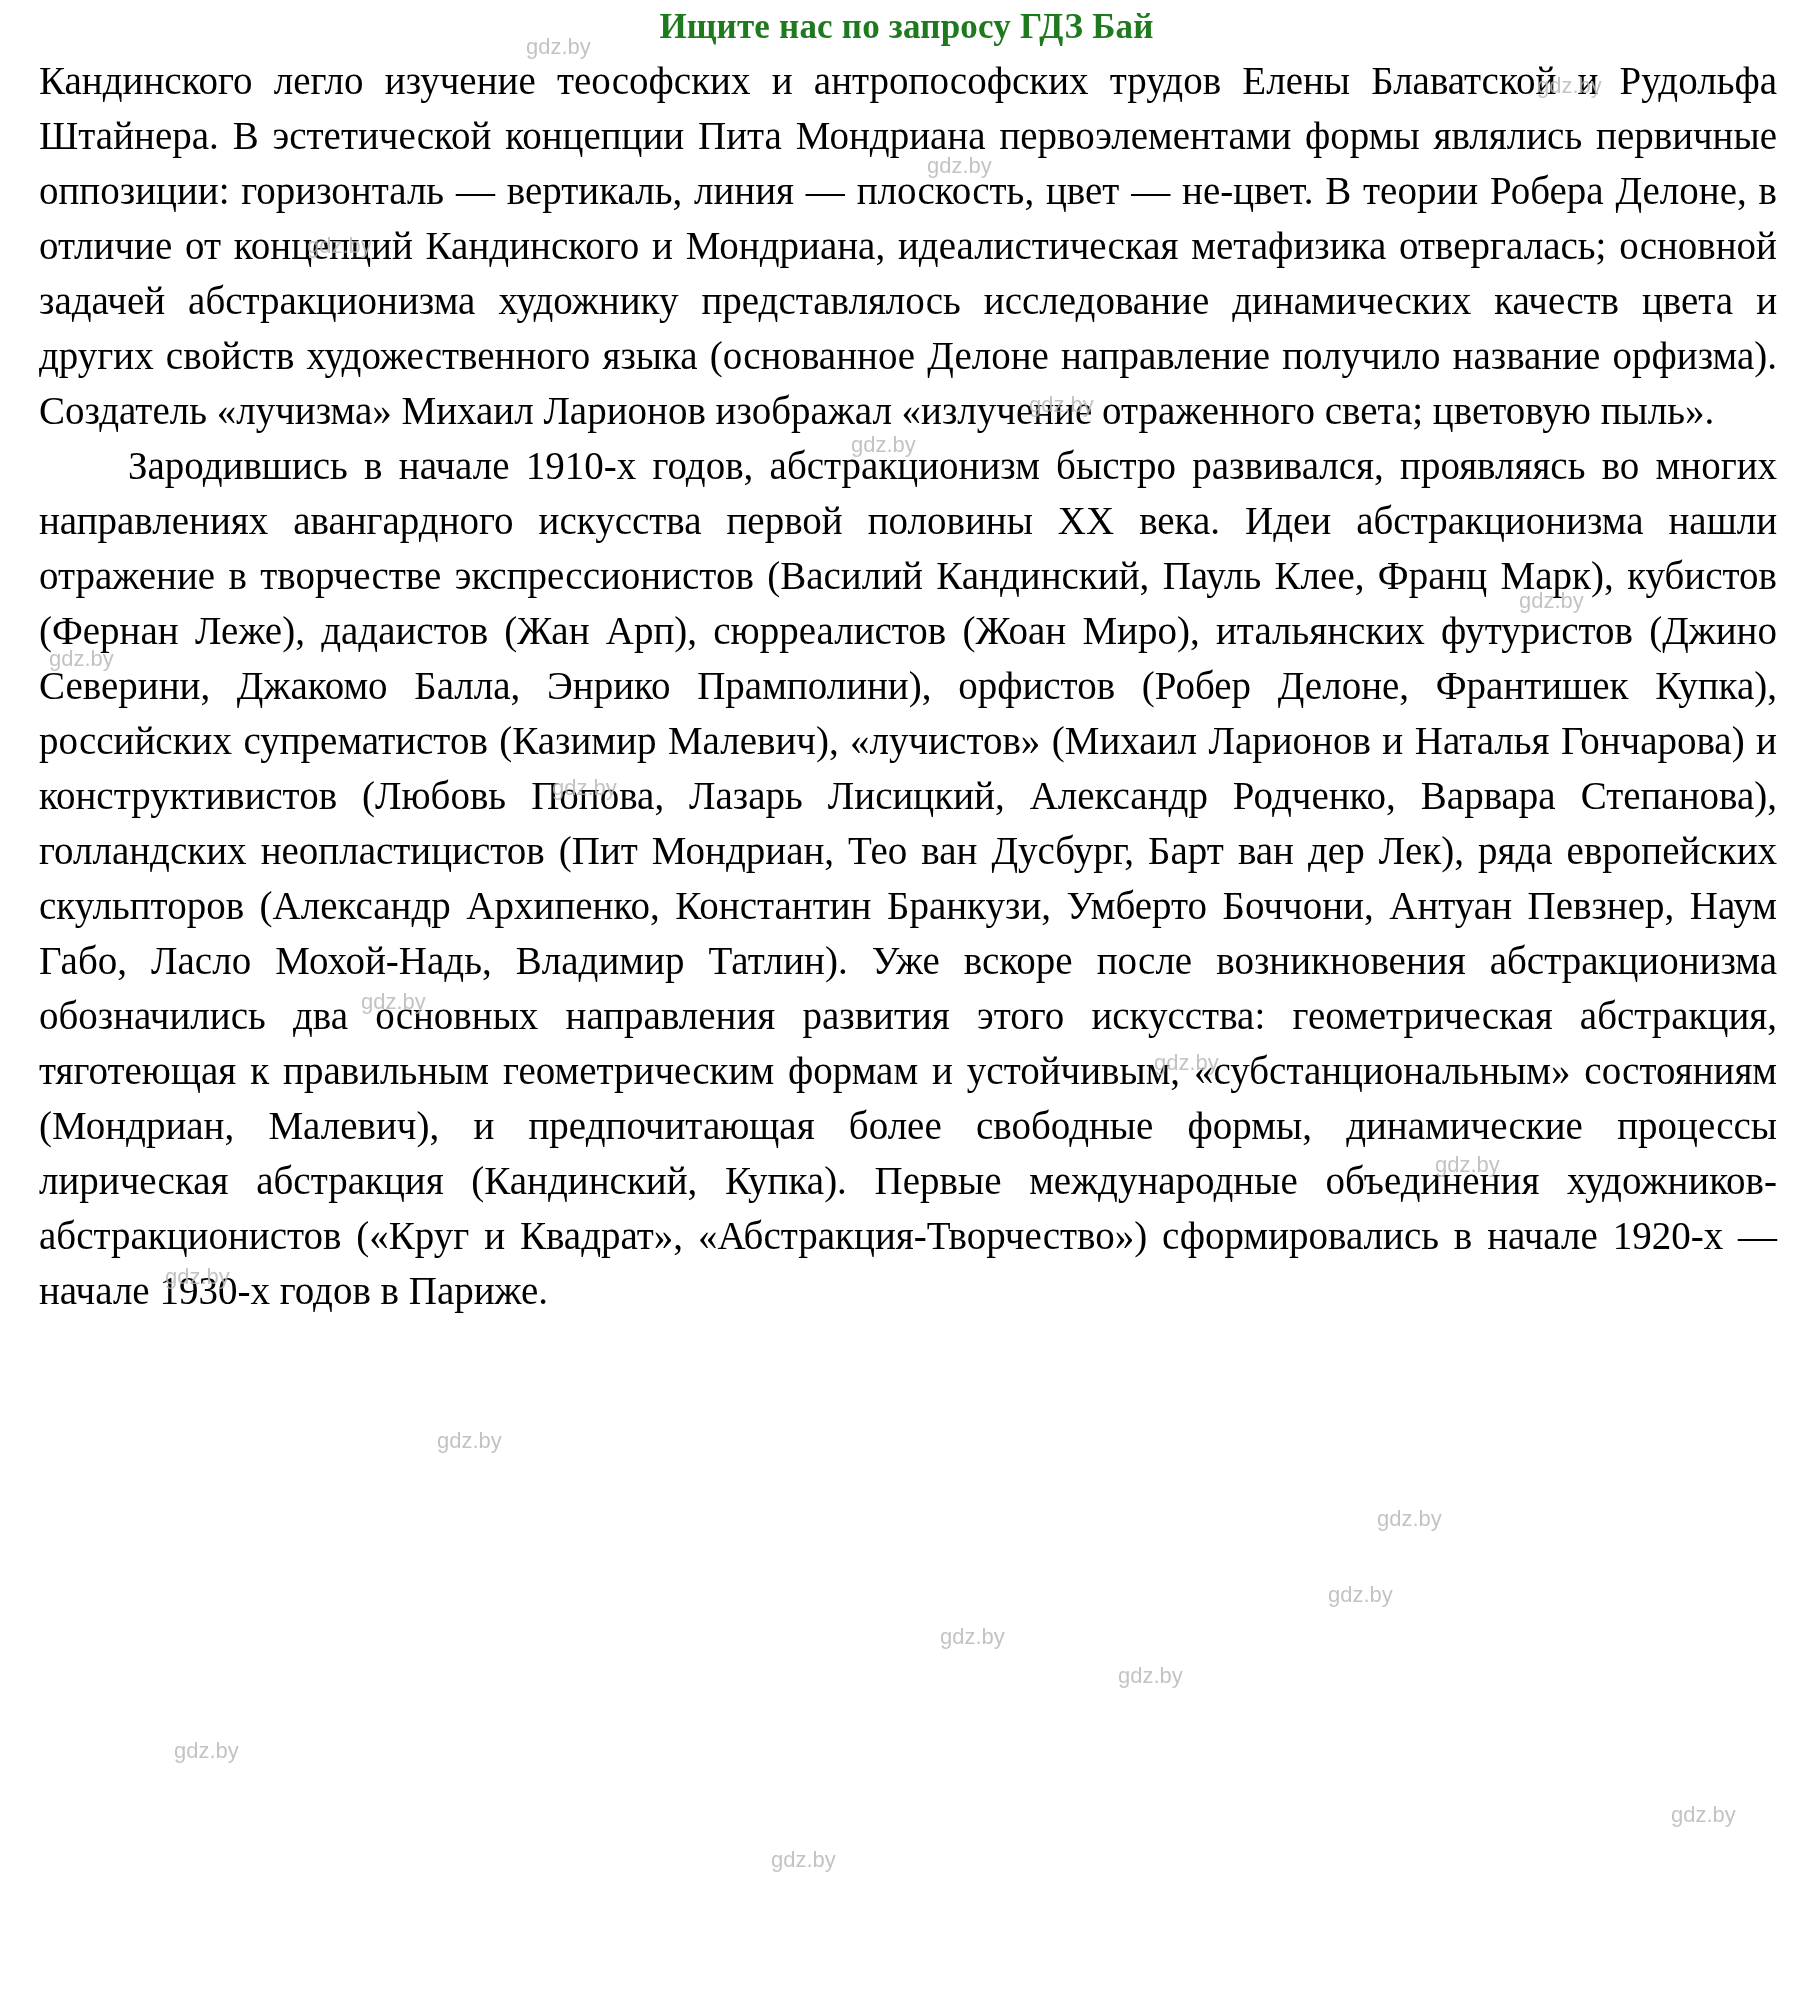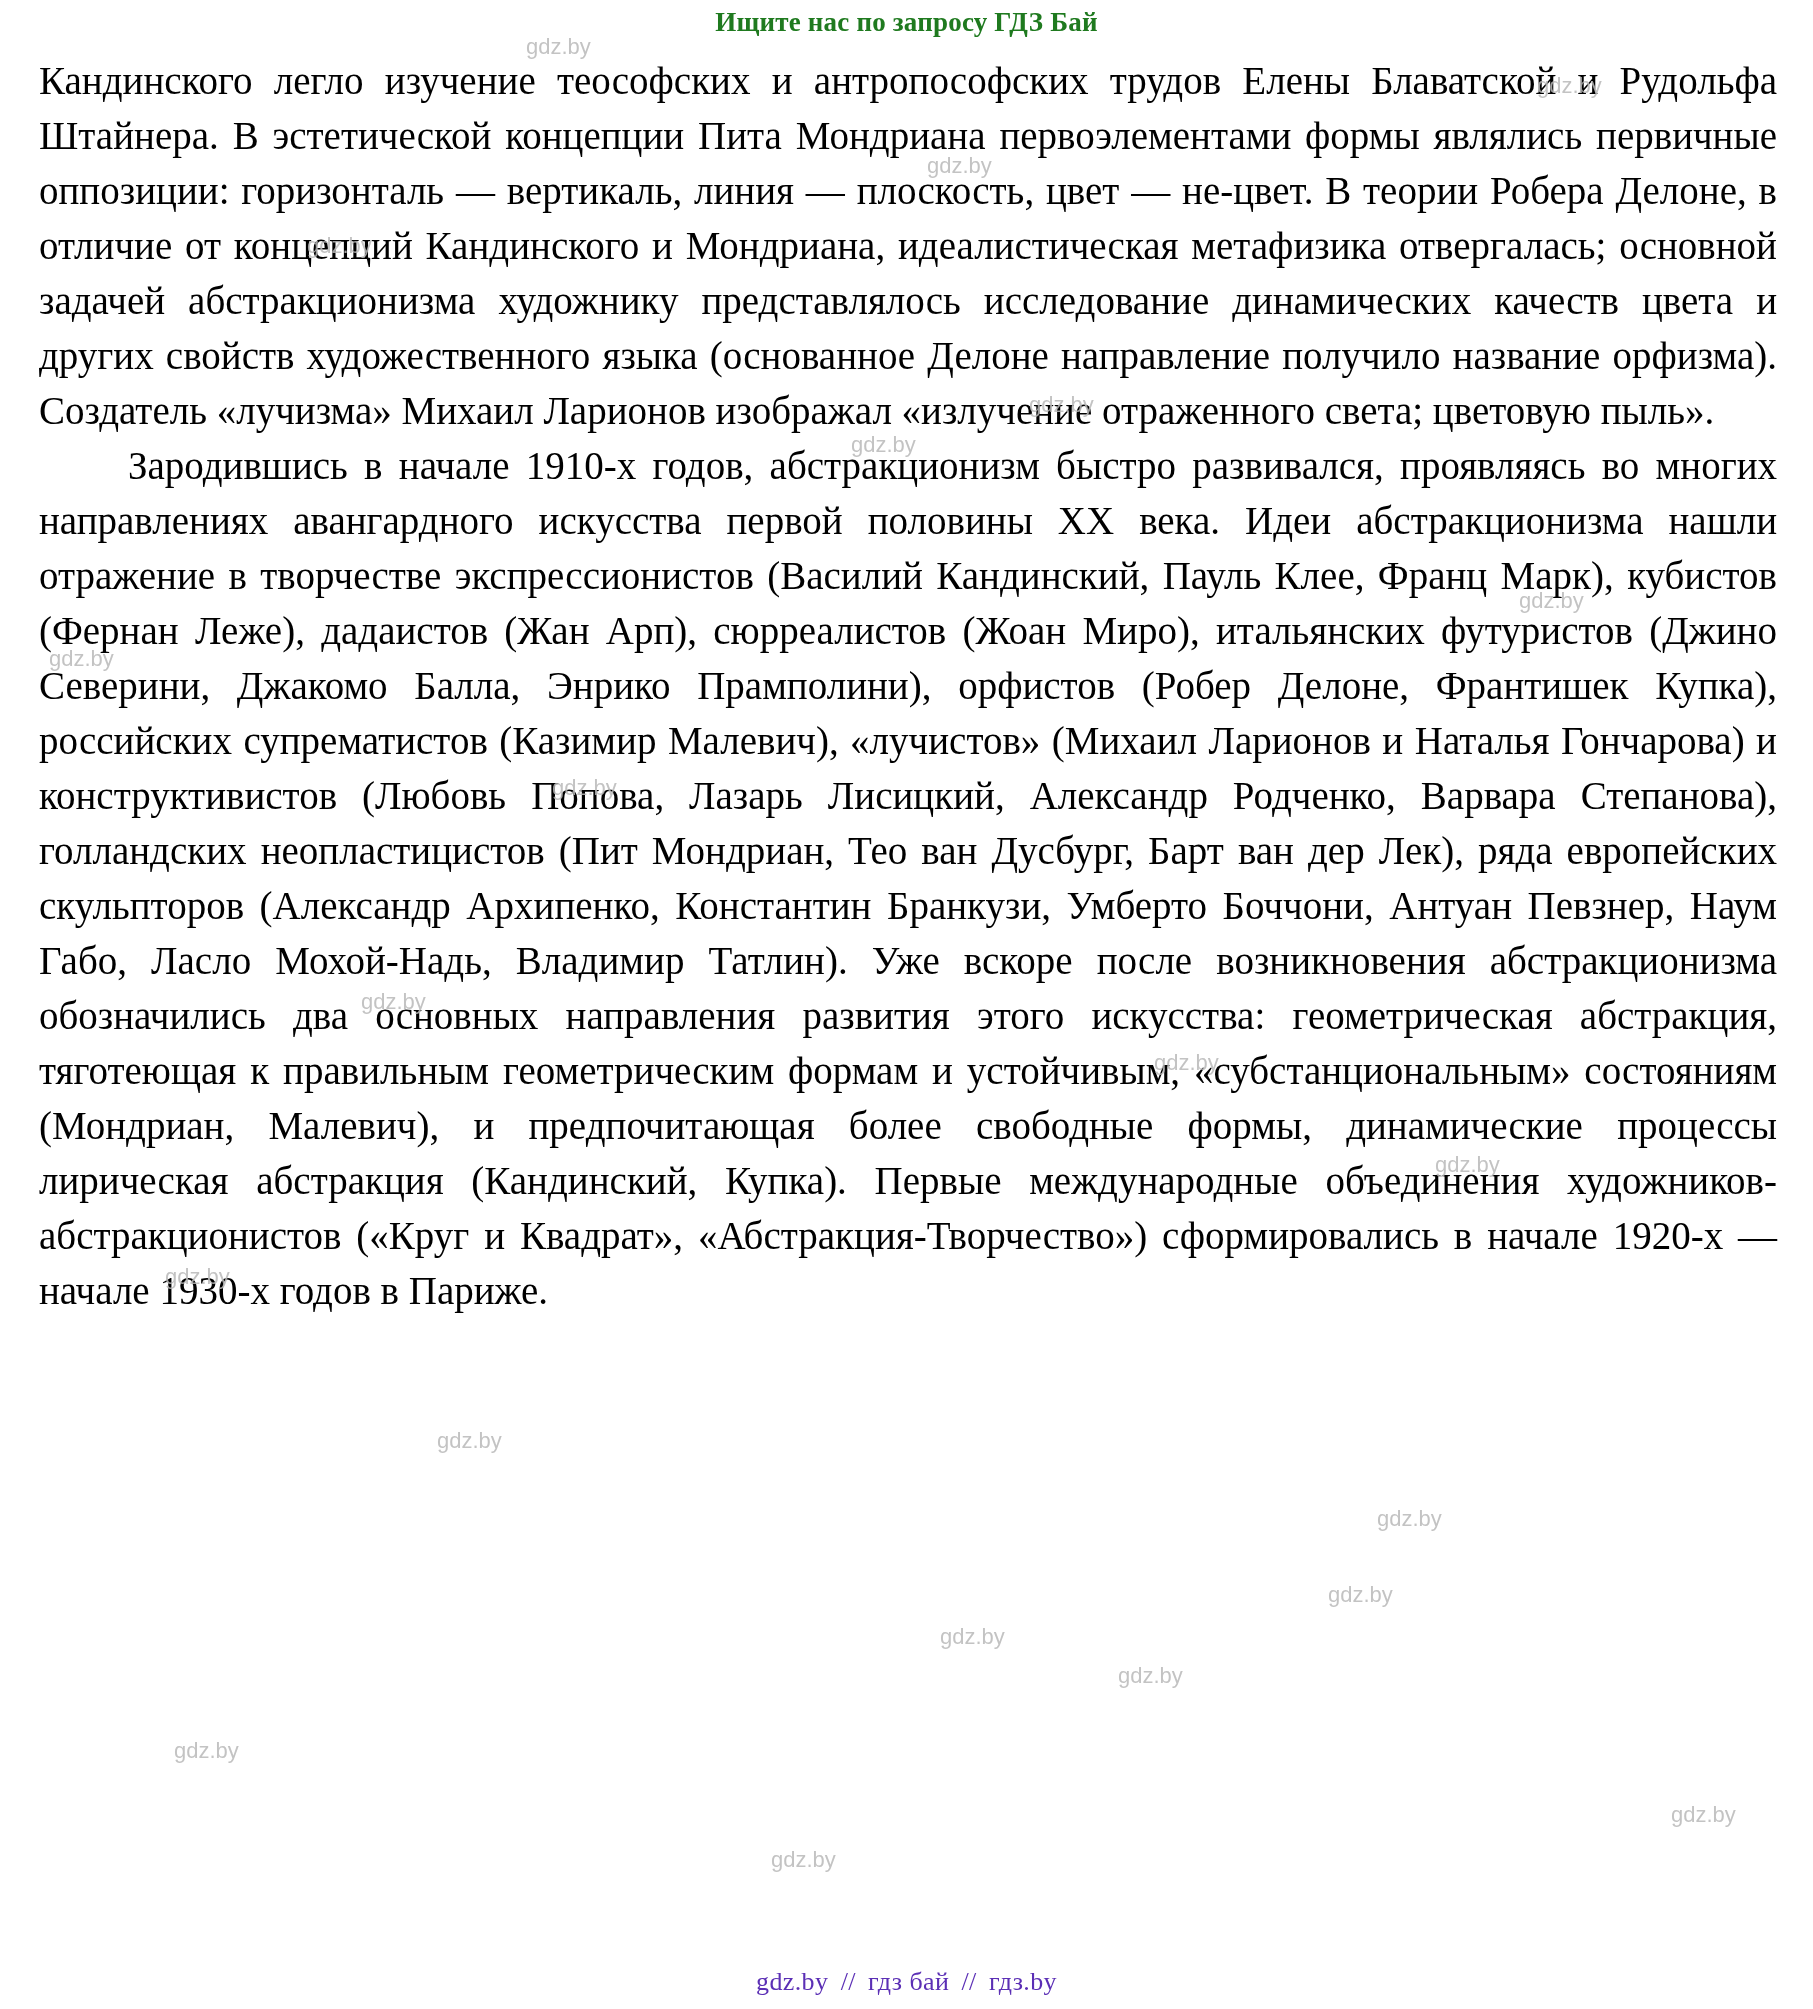--- a/index.html
+++ b/index.html
@@ -20,21 +20,21 @@
     width: 1813px;
     height: 2009px;
   }
   .top-banner {
     position: absolute;
     top: 0;
     left: 0;
     width: 100%;
     text-align: center;
     font-family: "Liberation Serif", serif;
-    font-size: 27px;
+    font-size: 35px;
     font-weight: bold;
     color: #1f7a1f;
     padding-top: 7.1px;
     letter-spacing: 0.2px;
   }
   .content {
     position: absolute;
     top: 45px;
     left: 39px;
     width: 1738px;
@@ -111,22 +111,15 @@
       <span class="wm" style="left: 437px; top: 1428px;">gdz.by</span>
       <span class="wm" style="left: 1377px; top: 1506px;">gdz.by</span>
       <span class="wm" style="left: 1328px; top: 1582px;">gdz.by</span>
       <span class="wm" style="left: 940px; top: 1624px;">gdz.by</span>
       <span class="wm" style="left: 1118px; top: 1663px;">gdz.by</span>
       <span class="wm" style="left: 174px; top: 1738px;">gdz.by</span>
       <span class="wm" style="left: 1671px; top: 1802px;">gdz.by</span>
       <span class="wm" style="left: 771px; top: 1847px;">gdz.by</span>
     </div>
 
-  <div class="footer">
-    <span>gdz.by</span>
-    <span class="sep">//</span>
-    <span>гдз бай</span>
-    <span class="sep">//</span>
-    <span>гдз.by</span>
-  </div>
 
 </div>
 
 
 </body></html>

